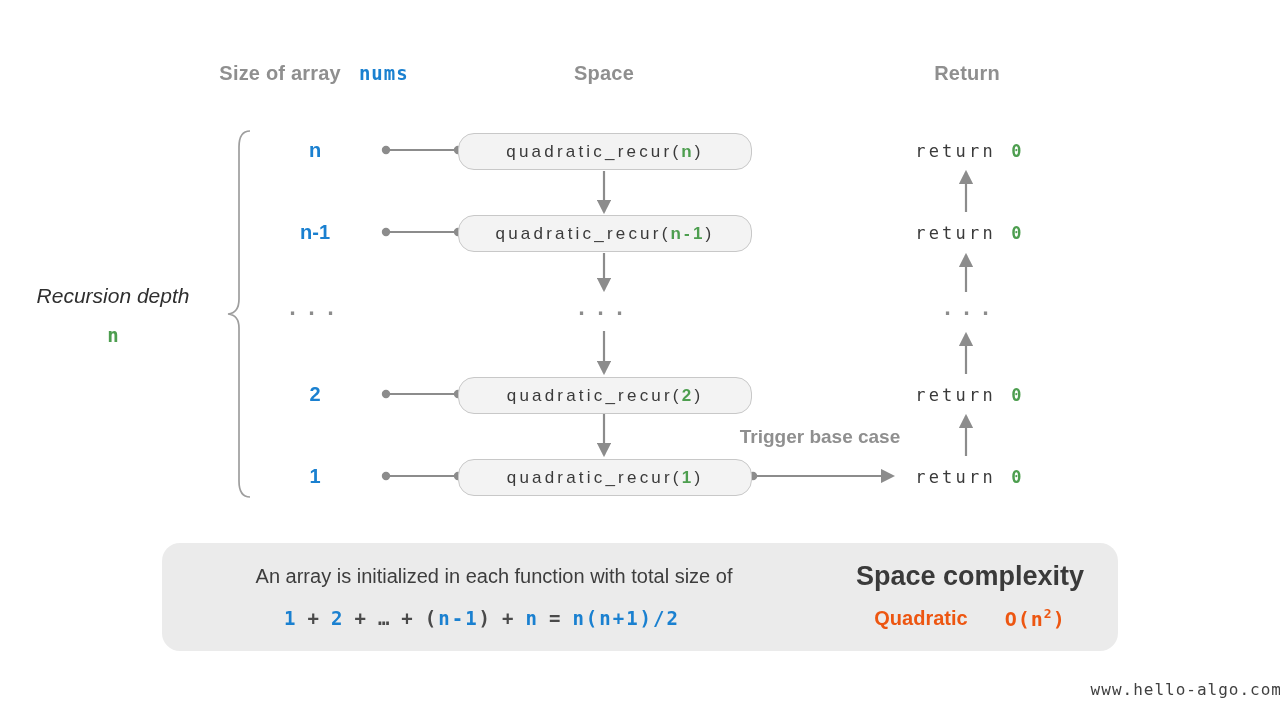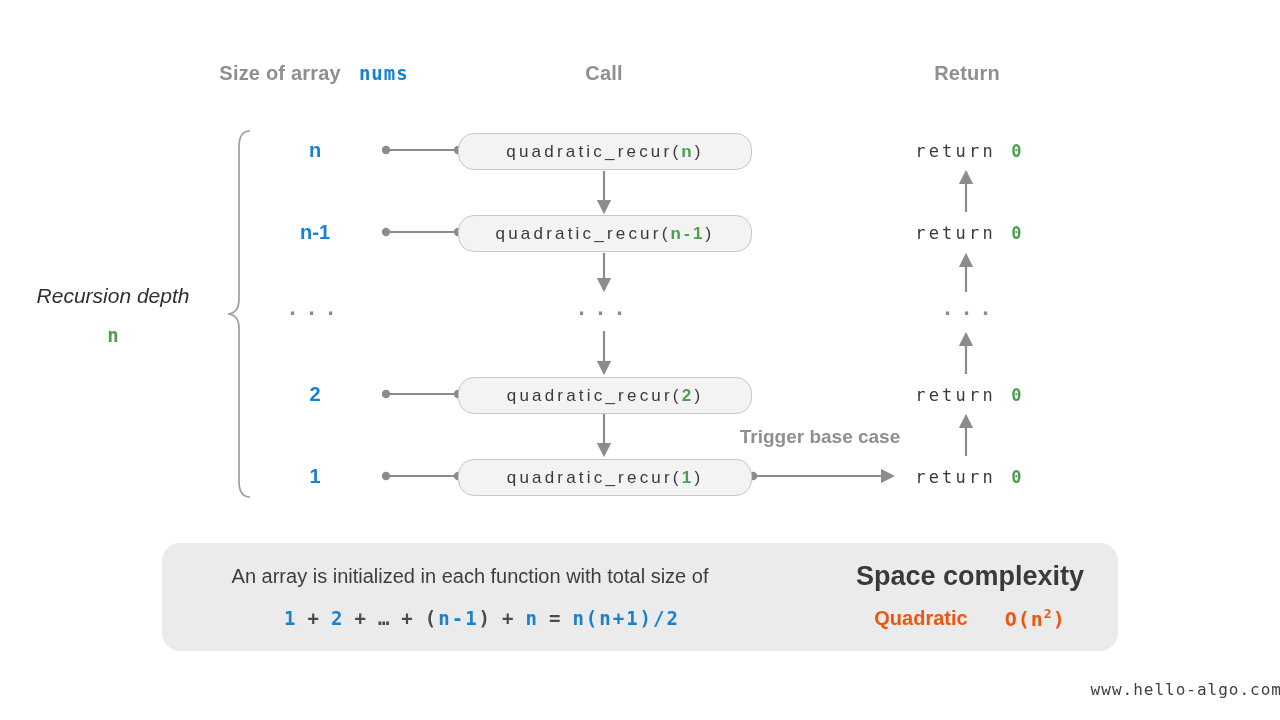--- a/index.html
+++ b/index.html
@@ -86,21 +86,21 @@
       <line x1="753" y1="476" x2="893" y2="476" marker-end="url(#ah)"></line>
     </g>
 
     <polygon points="812,591 830,591 830,583 847,598.5 830,614 830,606 812,606" fill="#c2c2c2"></polygon>
   </svg>
 
   <div class="abs hdr" style="left:164px;top:58px;width:300px;height:30px;">
     <span>Size of array</span>
     <span class="code">nums</span>
   </div>
-  <div class="abs hdr" style="left:454px;top:58px;width:300px;height:30px;">Call</div>
+  <div class="abs hdr" style="left:454px;top:58px;width:300px;height:30px;">Space</div>
   <div class="abs hdr" style="left:817px;top:58px;width:300px;height:30px;">Return</div>
 
   <div class="abs depth1" style="left:10px;top:282px;width:206px;height:28px;font-style:italic;">Recursion depth</div>
   <div class="abs depth2" style="left:10px;top:321px;width:206px;height:28px;">n</div>
 
   <div class="abs rowbox col-size r0 sizelbl">n</div>
   <div class="abs rowbox col-call r0 callbox">
     <span><span>quadratic_recur(</span><span class="arg">n</span><span>)</span></span>
   </div>
   <div class="abs rowbox col-ret r0 ret">
@@ -131,21 +131,21 @@
   <div class="abs rowbox col-call r4 callbox">
     <span><span>quadratic_recur(</span><span class="arg">1</span><span>)</span></span>
   </div>
   <div class="abs rowbox col-ret r4 ret">
     <span>return</span>&nbsp;<span class="retval">0</span>
   </div>
 
   <div class="abs trigger" style="left:700px;top:424px;width:240px;height:26px;">Trigger base case</div>
 
   <div class="panel">
-    <div class="abs p-line1" style="left:8px;top:18px;width:600px;height:30px;text-align:right;">An array is initialized in each function with total size of</div>
+    <div class="abs p-line1" style="left:32px;top:18px;width:600px;height:30px;text-align:right;">An array is initialized in each function with total size of</div>
     <div class="abs" style="left:20px;top:59px;width:600px;height:32px;">
       <div class="formula">
         <span class="f-blue">1</span>
         <span class="f-dark">+</span>
         <span class="f-blue">2</span>
         <span class="f-dark">+</span>
         <span class="f-dark">…</span>
         <span class="f-dark">+</span>
         <span><span class="f-dark">(</span><span class="f-blue">n-1</span><span class="f-dark">)</span></span>
         <span class="f-dark">+</span>

